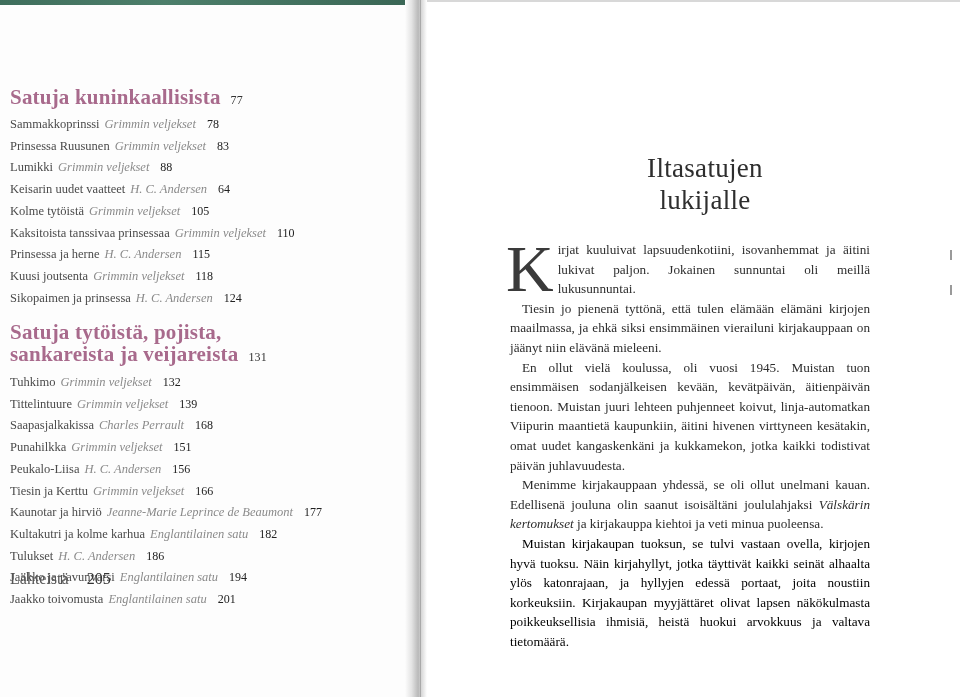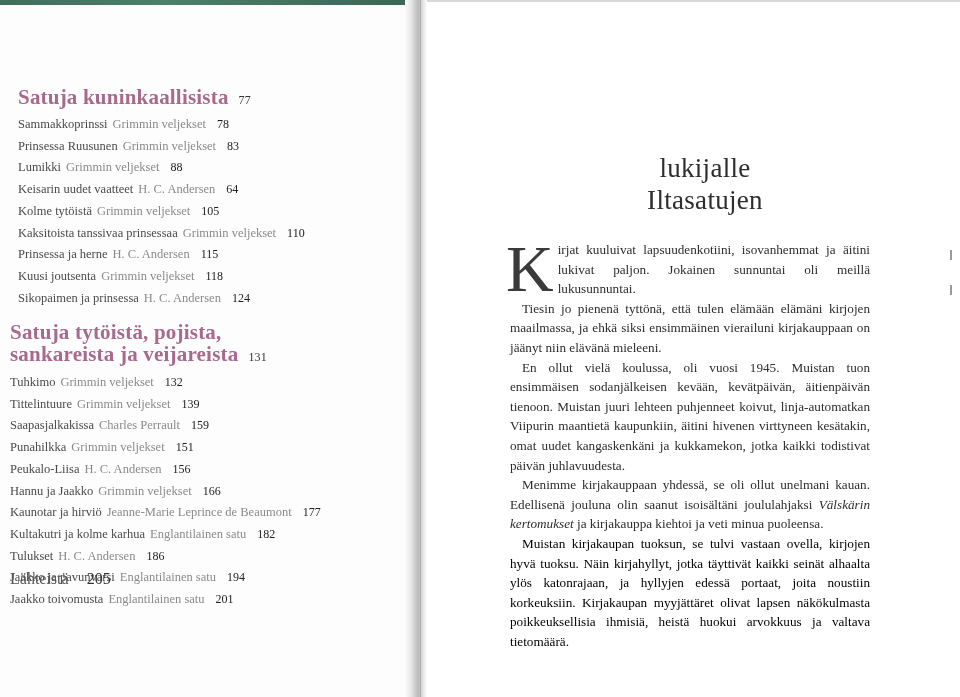--- a/index.html
+++ b/index.html
@@ -37,23 +37,23 @@
     .toc { position: absolute; left: 10px; top: 86px; width: 390px; }
     .section { margin-bottom: 0; }
     .section-title {
       color: #a86a8c; font-size: 21px; font-weight: bold; line-height: 22px;
       letter-spacing: 0.2px;
     }
     .section-title .page { color: #333; font-size: 12px; font-weight: normal; margin-left: 10px; }
     .entry {
       font-size: 12.5px; line-height: 21.7px; white-space: nowrap; color: #4a4a4a;
     }
-    .entry .author { color: #8a8a8a; margin-left: 5px; }
+    .entry .author { font-style: italic; color: #8a8a8a; margin-left: 5px; }
     .entry .num { color: #222; margin-left: 11px; font-size: 12px; }
-    .section-1 { position: absolute; top: 0; left: 8px; }
+    .section-1 { position: absolute; top: 0; left: 0; }
     .section-1 .entries { margin-top: 3px; }
     .section-2 { position: absolute; top: 235px; left: 0; }
     .section-2 .entries { margin-top: 4px; }
     .sources { position: absolute; top: 484px; left: 0; font-size: 16px; color: #555; }
     .sources .num { margin-left: 18px; color: #333; }
 
     
     .chapter-title {
       position: absolute; left: 580px; top: 152px; width: 250px; text-align: center;
       font-size: 27px; line-height: 32px; color: #2e2e2e; letter-spacing: 0.3px;
@@ -101,40 +101,40 @@
   </div>
 
   <div class="section section-2">
     <div class="section-title">
       <div>Satuja tytöistä, pojista,</div>
       <div><span>sankareista ja veijareista</span><span class="page">131</span></div>
     </div>
     <div class="entries">
       <div class="entry"><span>Tuhkimo</span><span class="author">Grimmin veljekset</span><span class="num">132</span></div>
       <div class="entry"><span>Tittelintuure</span><span class="author">Grimmin veljekset</span><span class="num">139</span></div>
-      <div class="entry"><span>Saapasjalkakissa</span><span class="author">Charles Perrault</span><span class="num">159</span></div>
+      <div class="entry"><span>Saapasjalkakissa</span><span class="author">Charles Perrault</span><span class="num">168</span></div>
       <div class="entry"><span>Punahilkka</span><span class="author">Grimmin veljekset</span><span class="num">151</span></div>
       <div class="entry"><span>Peukalo-Liisa</span><span class="author">H. C. Andersen</span><span class="num">156</span></div>
-      <div class="entry"><span>Hannu ja Jaakko</span><span class="author">Grimmin veljekset</span><span class="num">166</span></div>
+      <div class="entry"><span>Tiesin ja Kerttu</span><span class="author">Grimmin veljekset</span><span class="num">166</span></div>
       <div class="entry"><span>Kaunotar ja hirviö</span><span class="author">Jeanne-Marie Leprince de Beaumont</span><span class="num">177</span></div>
       <div class="entry"><span>Kultakutri ja kolme karhua</span><span class="author">Englantilainen satu</span><span class="num">182</span></div>
       <div class="entry"><span>Tulukset</span><span class="author">H. C. Andersen</span><span class="num">186</span></div>
       <div class="entry"><span>Jaakko ja pavunvarsi</span><span class="author">Englantilainen satu</span><span class="num">194</span></div>
       <div class="entry"><span>Jaakko toivomusta</span><span class="author">Englantilainen satu</span><span class="num">201</span></div>
     </div>
   </div>
 
   <div class="sources">
     <span>Lähteistä</span><span class="num">205</span>
   </div>
 </div>
 
 <div class="chapter-title">
+  <div>Iltasatujen</div>
   <div>lukijalle</div>
-  <div>Iltasatujen</div>
 </div>
 
 <div class="body-text">
   <p class="first"><span class="dropcap">K</span><span>irjat kuuluivat lapsuudenkotiini, isovanhemmat ja äitini lukivat paljon. Jokainen sunnuntai oli meillä lukusunnuntai.</span></p>
   <p>Tiesin jo pienenä tyttönä, että tulen elämään elämäni kirjojen maailmassa, ja ehkä siksi ensimmäinen vierailuni kirjakauppaan on jäänyt niin elävänä mieleeni.</p>
   <p>En ollut vielä koulussa, oli vuosi 1945. Muistan tuon ensimmäisen sodanjälkeisen kevään, kevätpäivän, äitienpäivän tienoon. Muistan juuri lehteen puhjenneet koivut, linja-automatkan Viipurin maantietä kaupunkiin, äitini hivenen virttyneen kesätakin, omat uudet kangaskenkäni ja kukkamekon, jotka kaikki todistivat päivän juhlavuudesta.</p>
   <p><span>Menimme kirjakauppaan yhdessä, se oli ollut unelmani kauan. Edellisenä jouluna olin saanut isoisältäni joululahjaksi</span> <em>Välskärin kertomukset</em> <span>ja kirjakauppa kiehtoi ja veti minua puoleensa.</span></p>
   <p class="faded">Muistan kirjakaupan tuoksun, se tulvi vastaan ovella, kirjojen hyvä tuoksu. Näin kirjahyllyt, jotka täyttivät kaikki seinät alhaalta ylös katonrajaan, ja hyllyjen edessä portaat, joita noustiin korkeuksiin. Kirjakaupan myyjättäret olivat lapsen näkökulmasta poikkeuksellisia ihmisiä, heistä huokui arvokkuus ja valtava tietomäärä.</p>
 </div>
 

